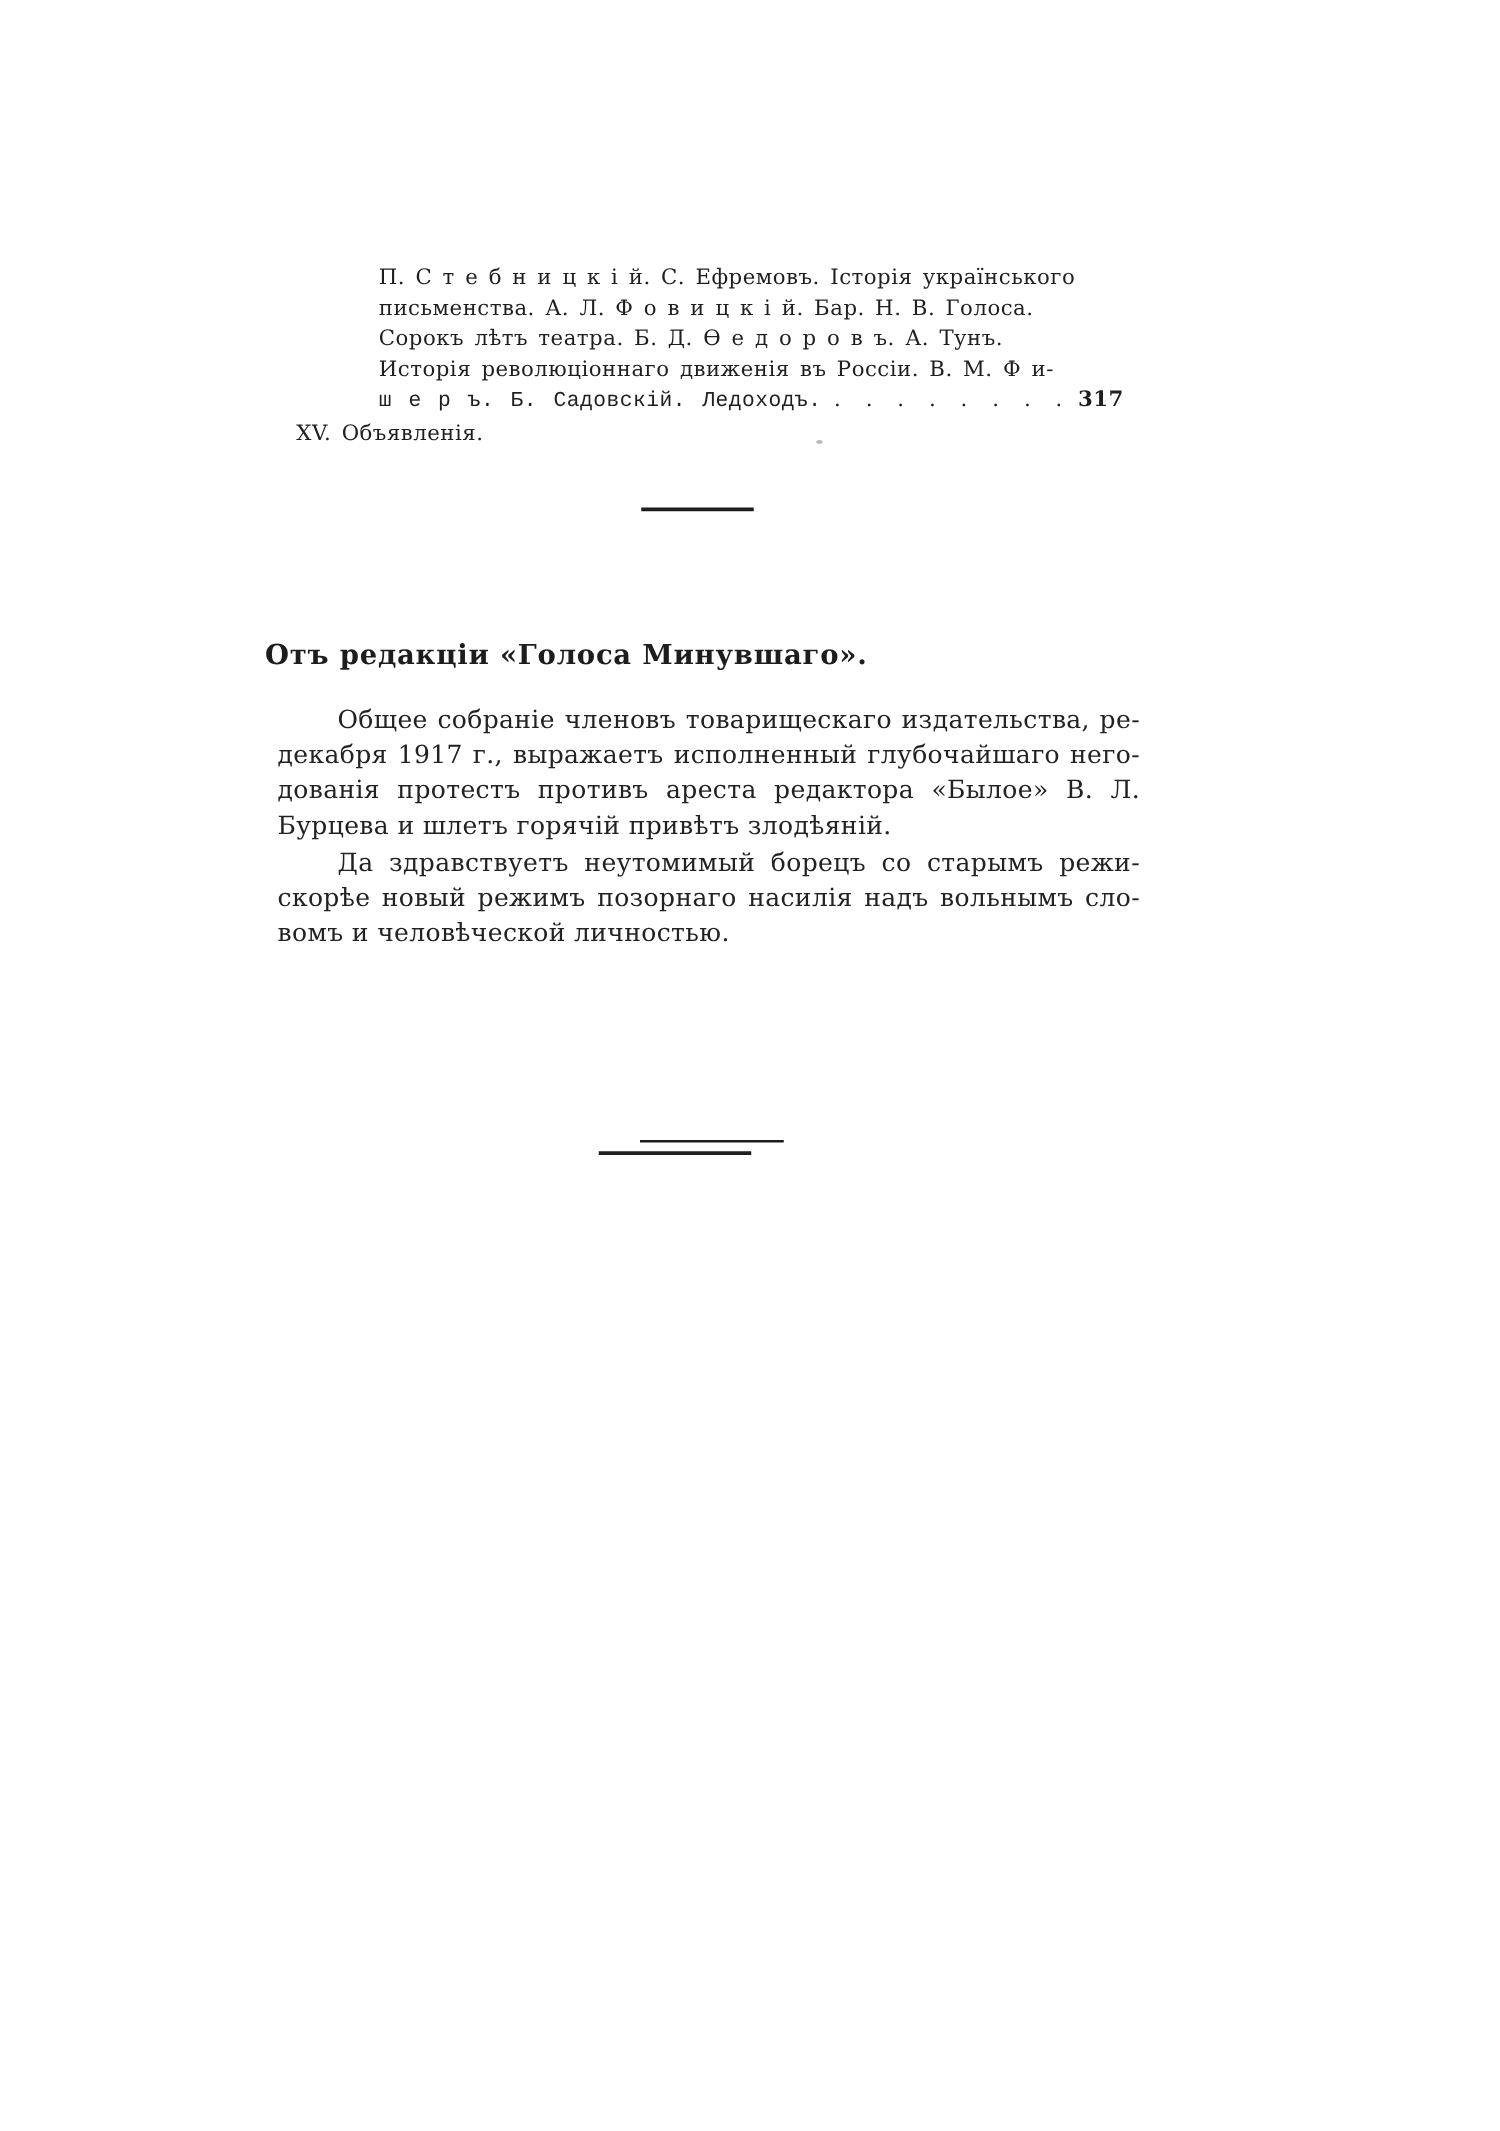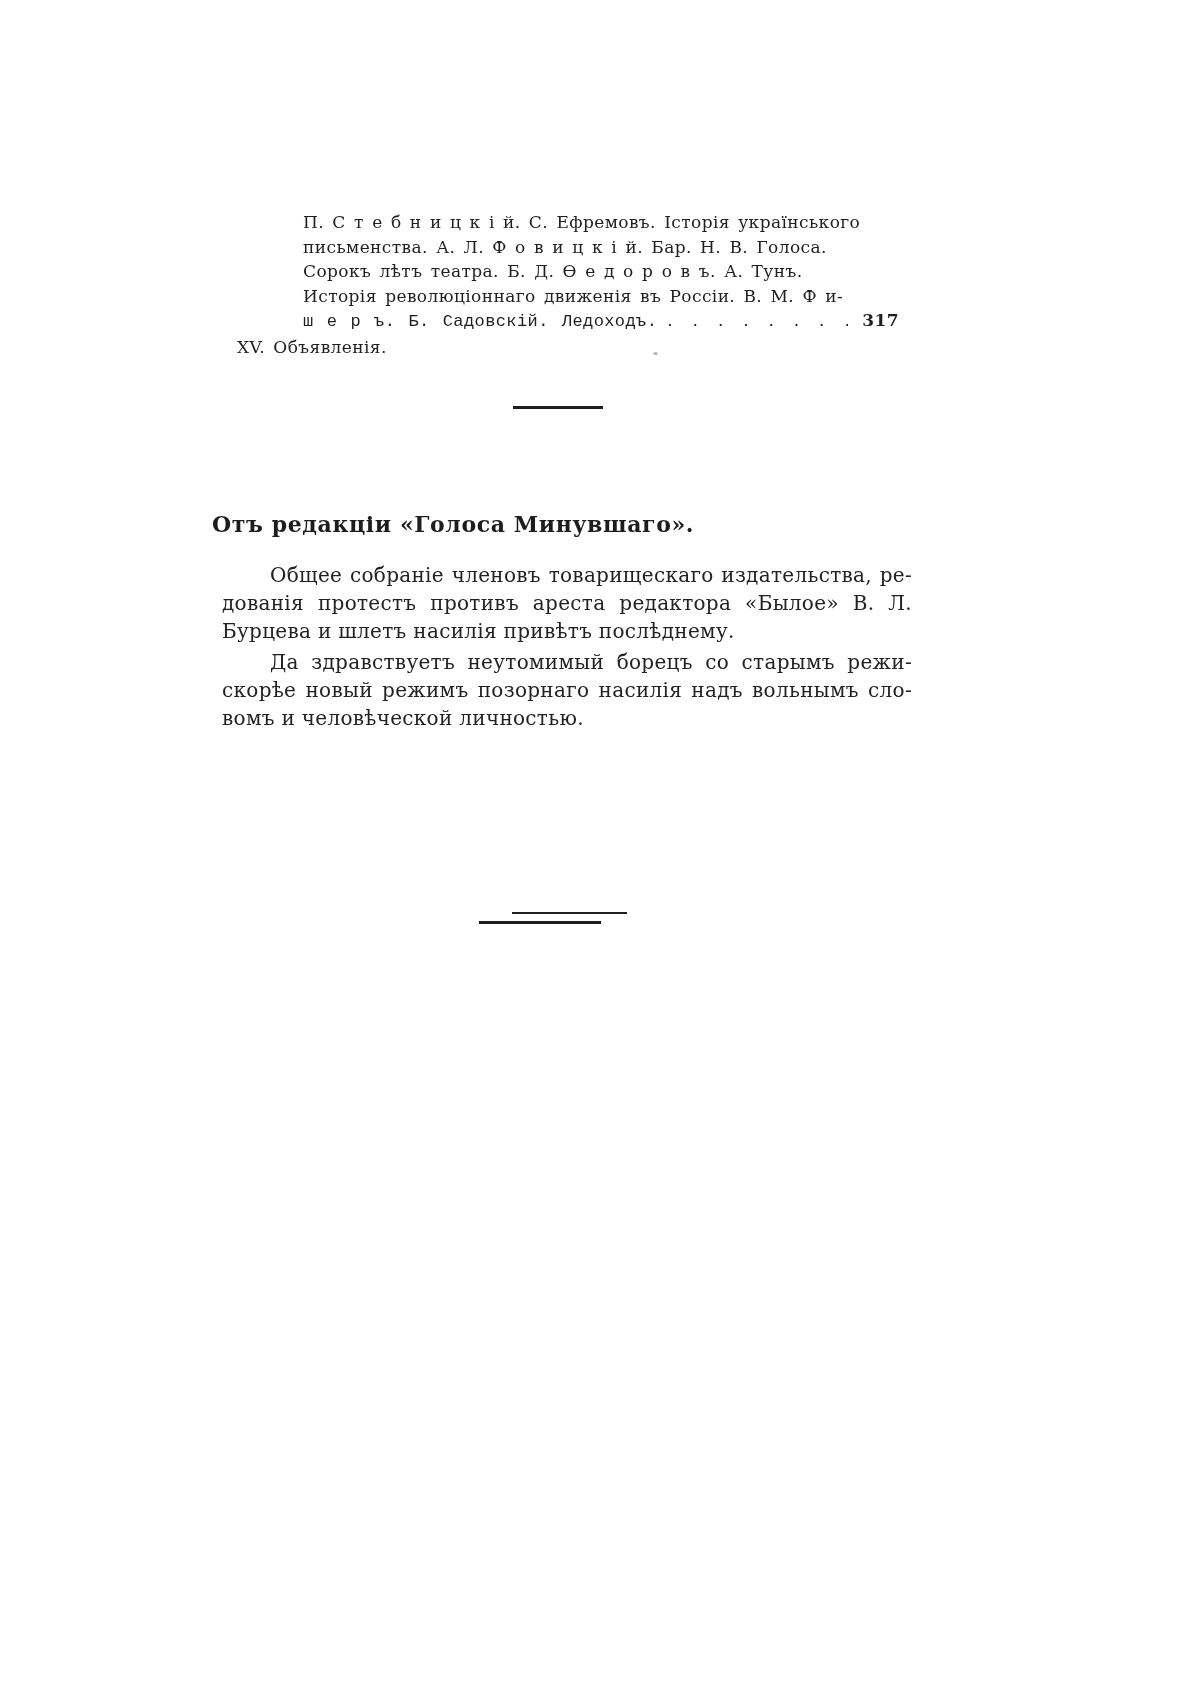--- a/index.html
+++ b/index.html
@@ -145,22 +145,23 @@
 
   <div class="speck"></div>
 
   <div class="rule rule1"></div>
 
   <h1 class="title">Отъ редакціи «Голоса Минувшаго».</h1>
 
   <section class="body">
     <div class="para">
       <div class="line first">Общее собраніе членовъ товарищескаго издательства, ре-</div>
+      <div class="line">декабря 1917 г., выражаетъ исполненный глубочайшаго него-</div>
       <div class="line">дованія протестъ противъ ареста редактора «Былое» В. Л.</div>
-      <div class="line last">Бурцева и шлетъ насилія привѣтъ послѣднему.</div>
+      <div class="line last">Бурцева и шлетъ горячій привѣтъ злодѣяній.</div>
     </div>
     <div class="para">
       <div class="line first">Да здравствуетъ неутомимый борецъ со старымъ режи-</div>
       <div class="line">скорѣе новый режимъ позорнаго насилія надъ вольнымъ сло-</div>
       <div class="line last">вомъ и человѣческой личностью.</div>
     </div>
   </section>
 
   <div>
     <div class="rule rule2a"></div>

